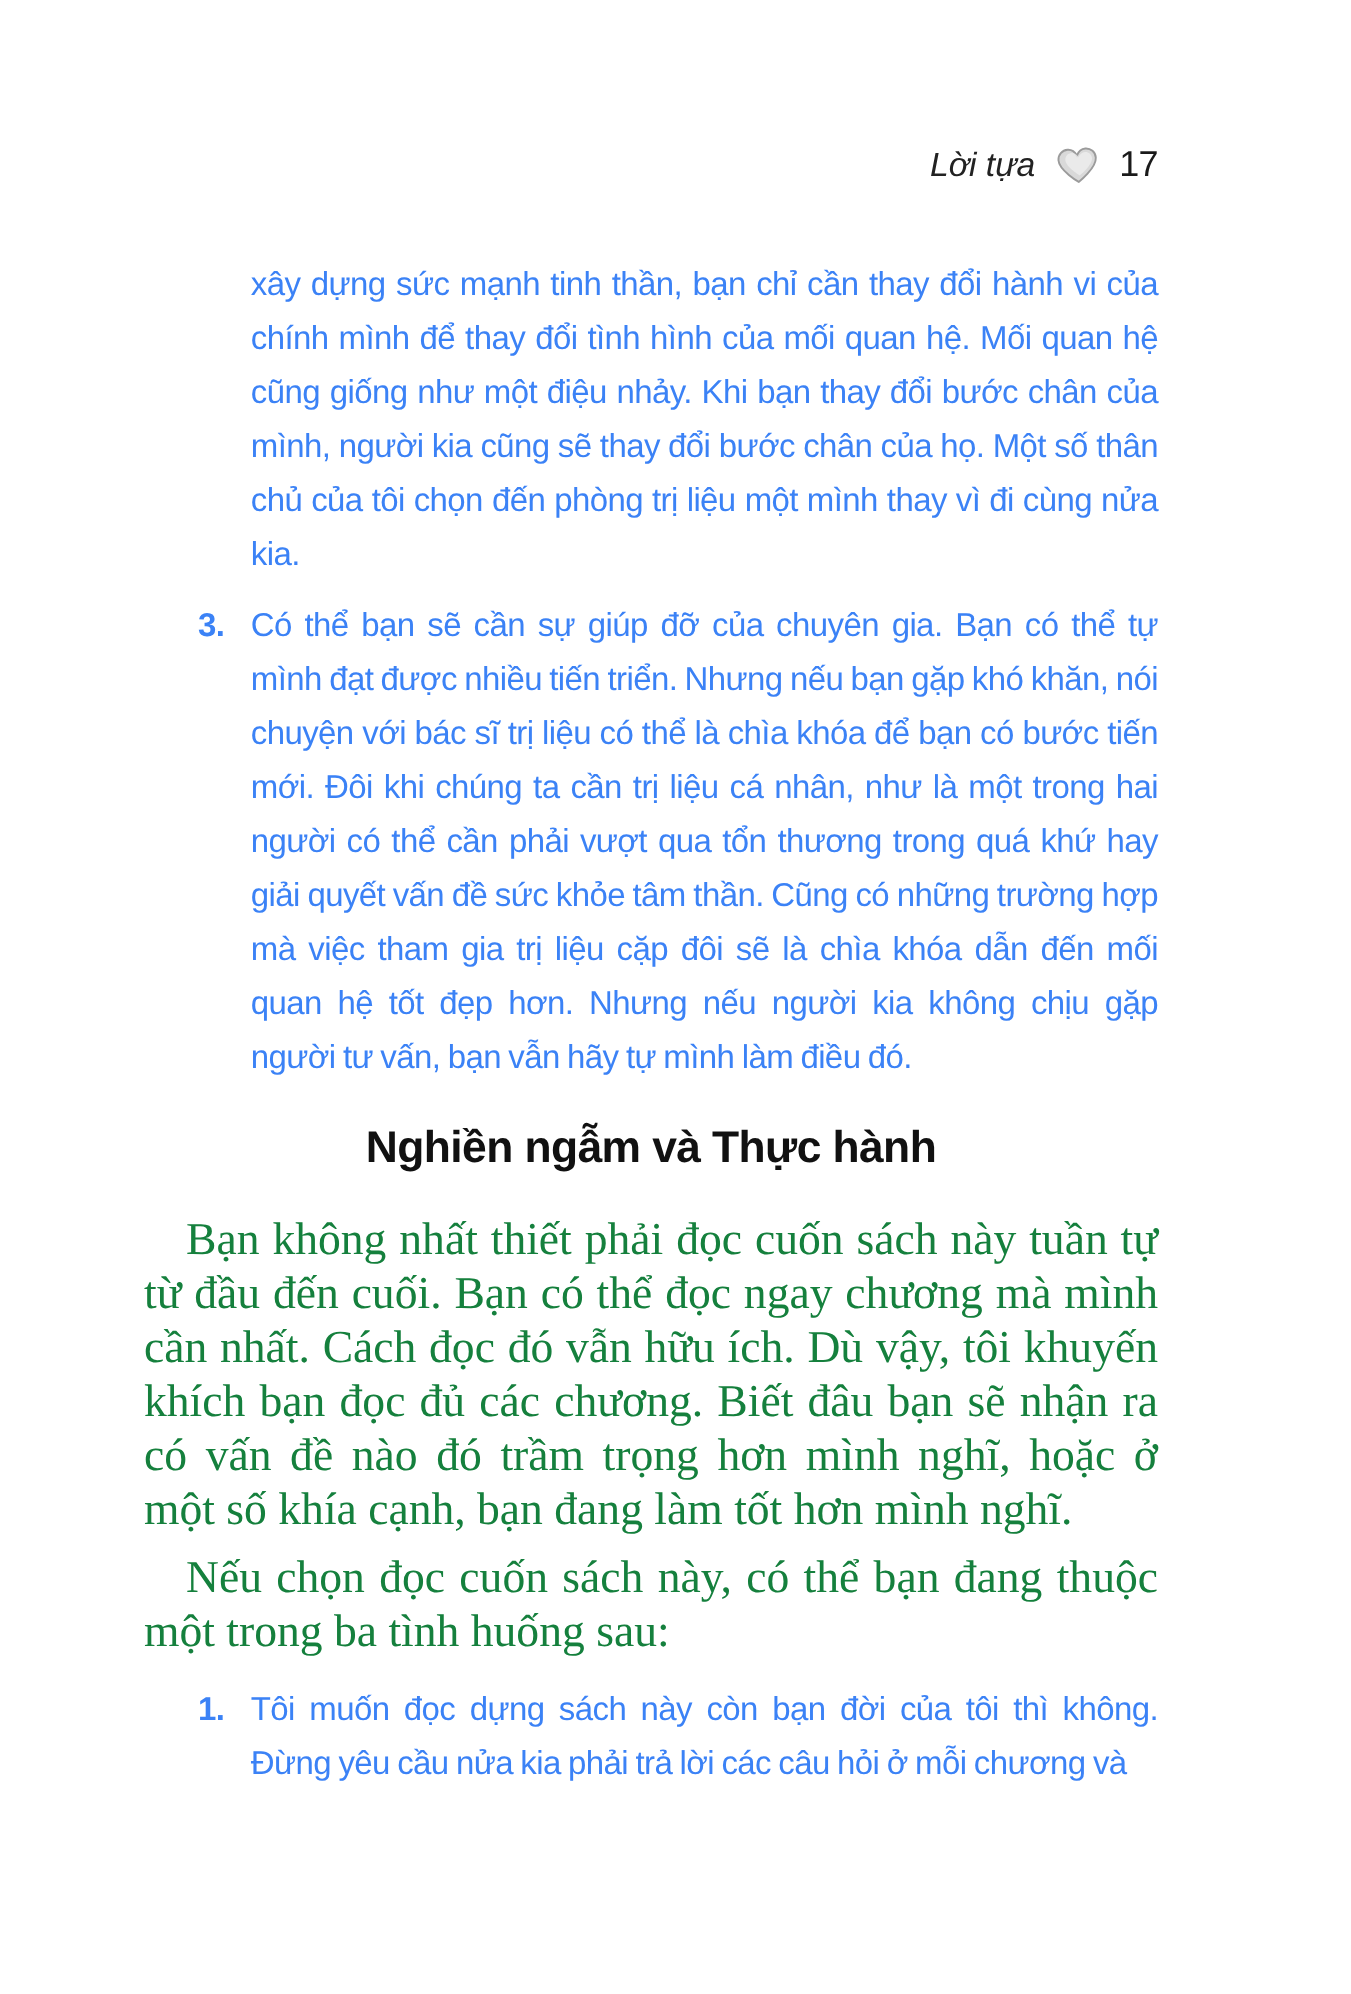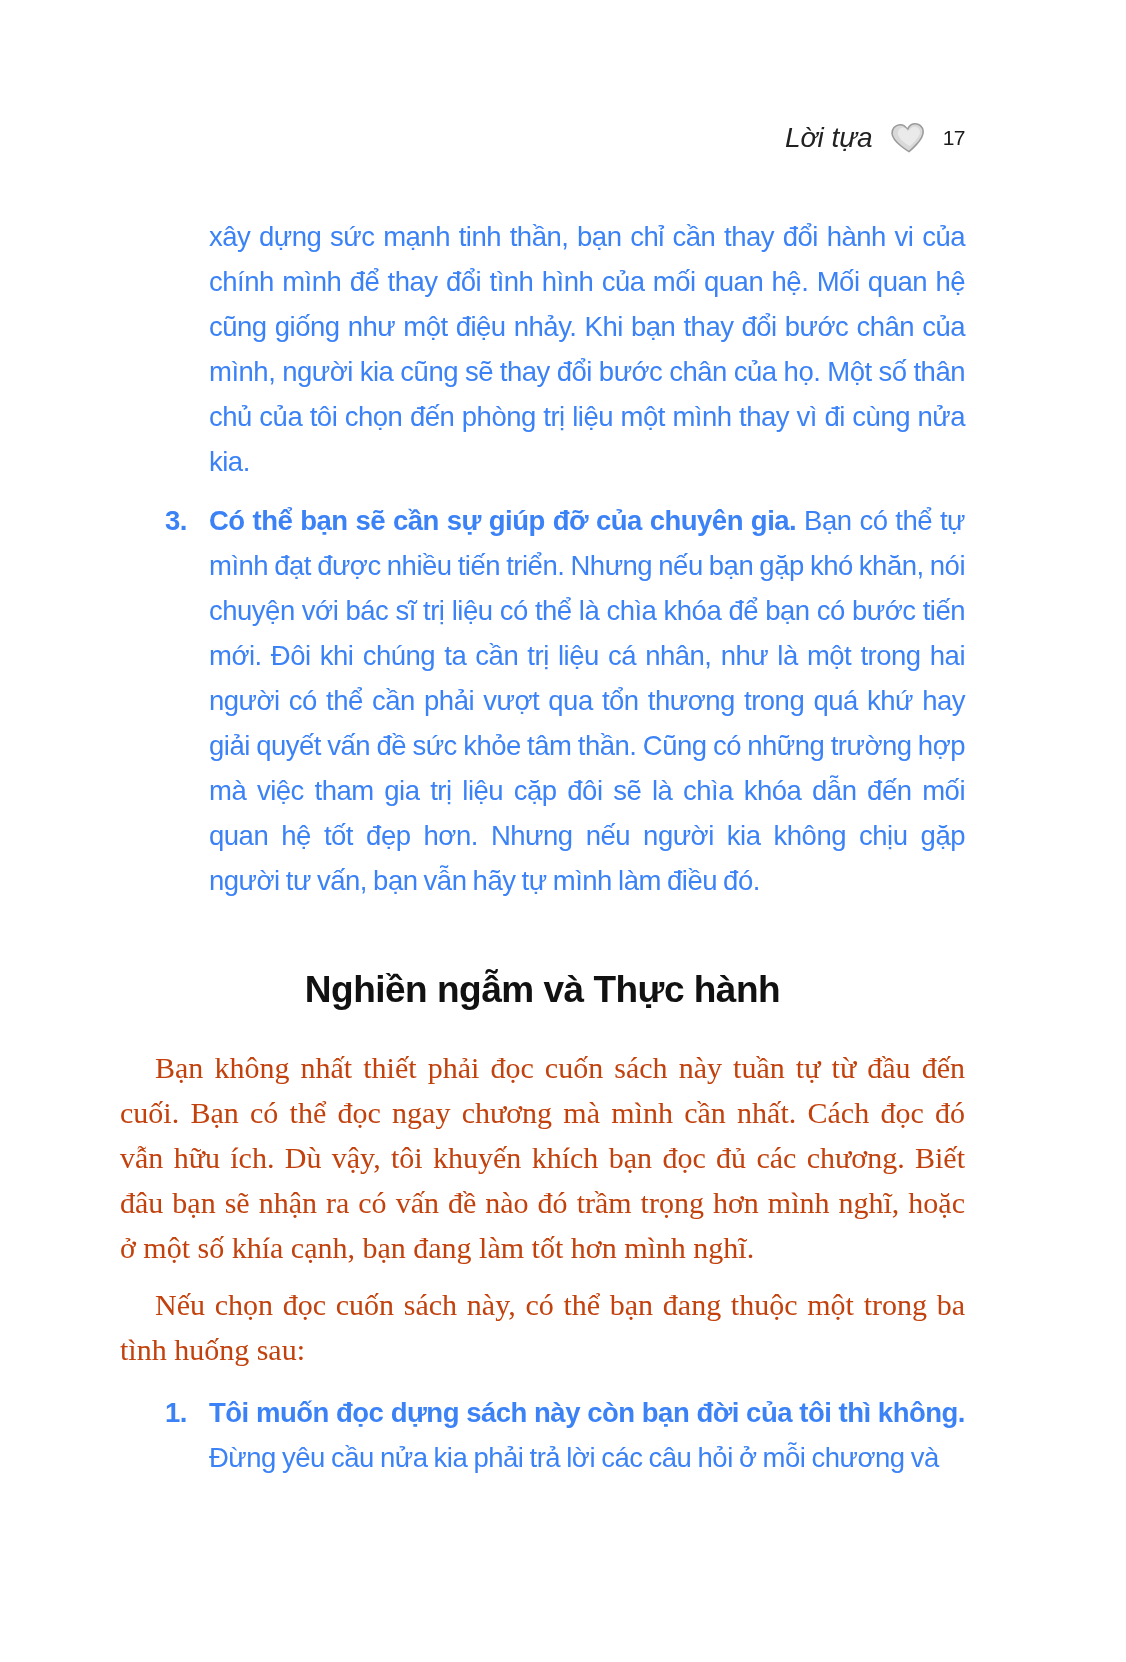--- a/index.html
+++ b/index.html
@@ -32,67 +32,67 @@
     font-size: 28px;
     color: #222222;
   }
   .heart-wrap {
     display: inline-flex;
     align-items: center;
     transform: rotate(-4deg);
   }
   .page-num {
     font-family: "Liberation Sans", "DejaVu Sans", sans-serif;
-    font-size: 21px;
+    font-size: 30px;
     font-weight: 500;
     letter-spacing: -0.5px;
     color: #1a1a1a;
   }
   
   .sans {
     font-family: "Liberation Sans", "DejaVu Sans", sans-serif;
     font-size: 27.5px;
     line-height: 45px;
     text-align: justify;
     letter-spacing: -0.5px;
     word-spacing: -1px;
     color: #3b82f6;
   }
   .serif {
     font-family: "Liberation Serif", "DejaVu Serif", serif;
-    font-size: 30px;
+    font-size: 38px;
     line-height: 45px;
     text-align: justify;
-    color: #c2410c;
+    color: #15803d;
   }
   .indent { text-indent: 35px; }
   p { margin: 0; }
   
   .list-block {
     position: relative;
     padding-left: 89px;
     box-sizing: border-box;
   }
   .list-num {
     position: absolute;
     left: 45px;
     top: 0;
     font-weight: 700;
   }
-  .lead { font-weight: 700; }
+  .lead { font-weight: 400; }
   .cont-block { padding-left: 89px; box-sizing: border-box; margin-bottom: 14px; }
   
   .section-heading {
     font-family: "Liberation Sans", "DejaVu Sans", sans-serif;
     font-size: 37px;
     font-weight: 700;
     letter-spacing: -0.5px;
     text-align: center;
     color: #111111;
-    margin: 66px 0 34px 0;
+    margin: 32px 0 34px 0;
   }
   .para1 { margin-bottom: 12px; }
   .para2 { margin-bottom: 18px; }
 </style>
 </head>
 <body>
 
 <div class="page">
 
   <div class="pagehead">

